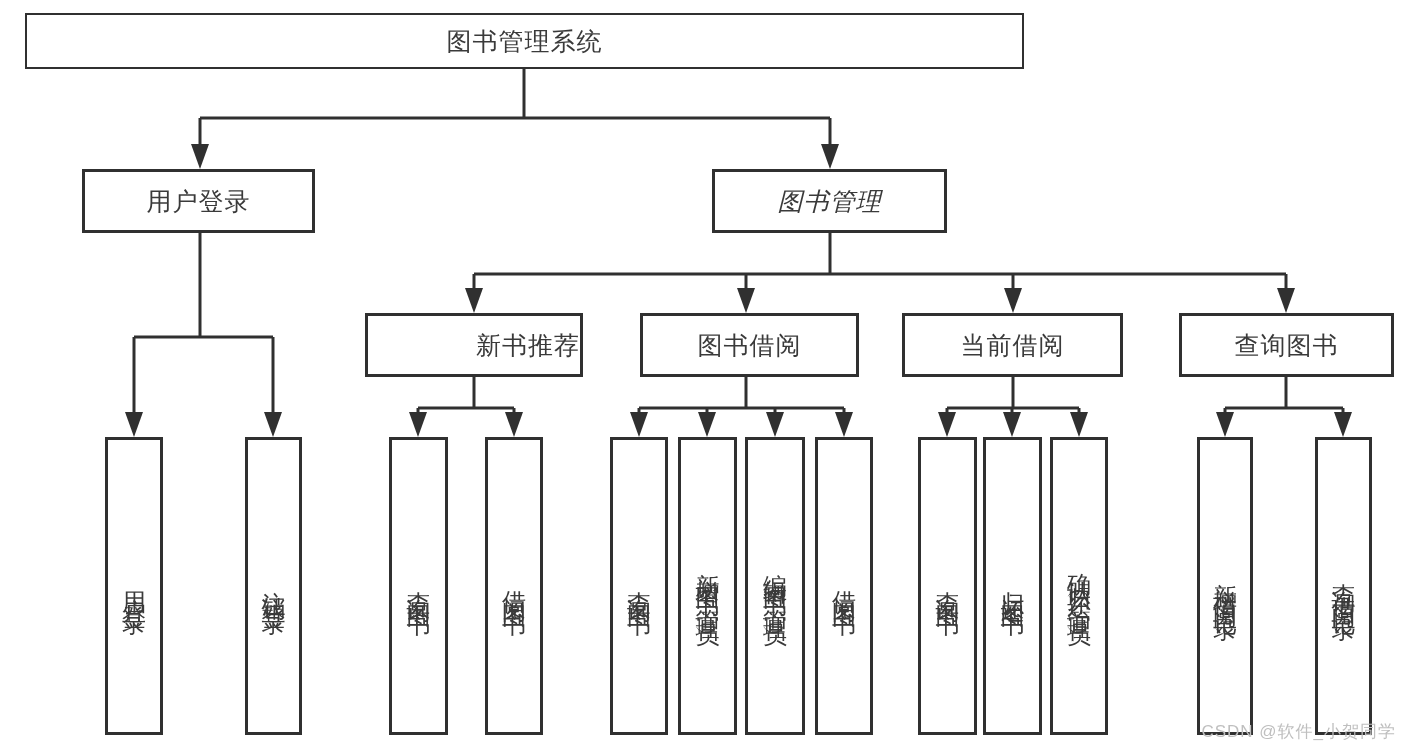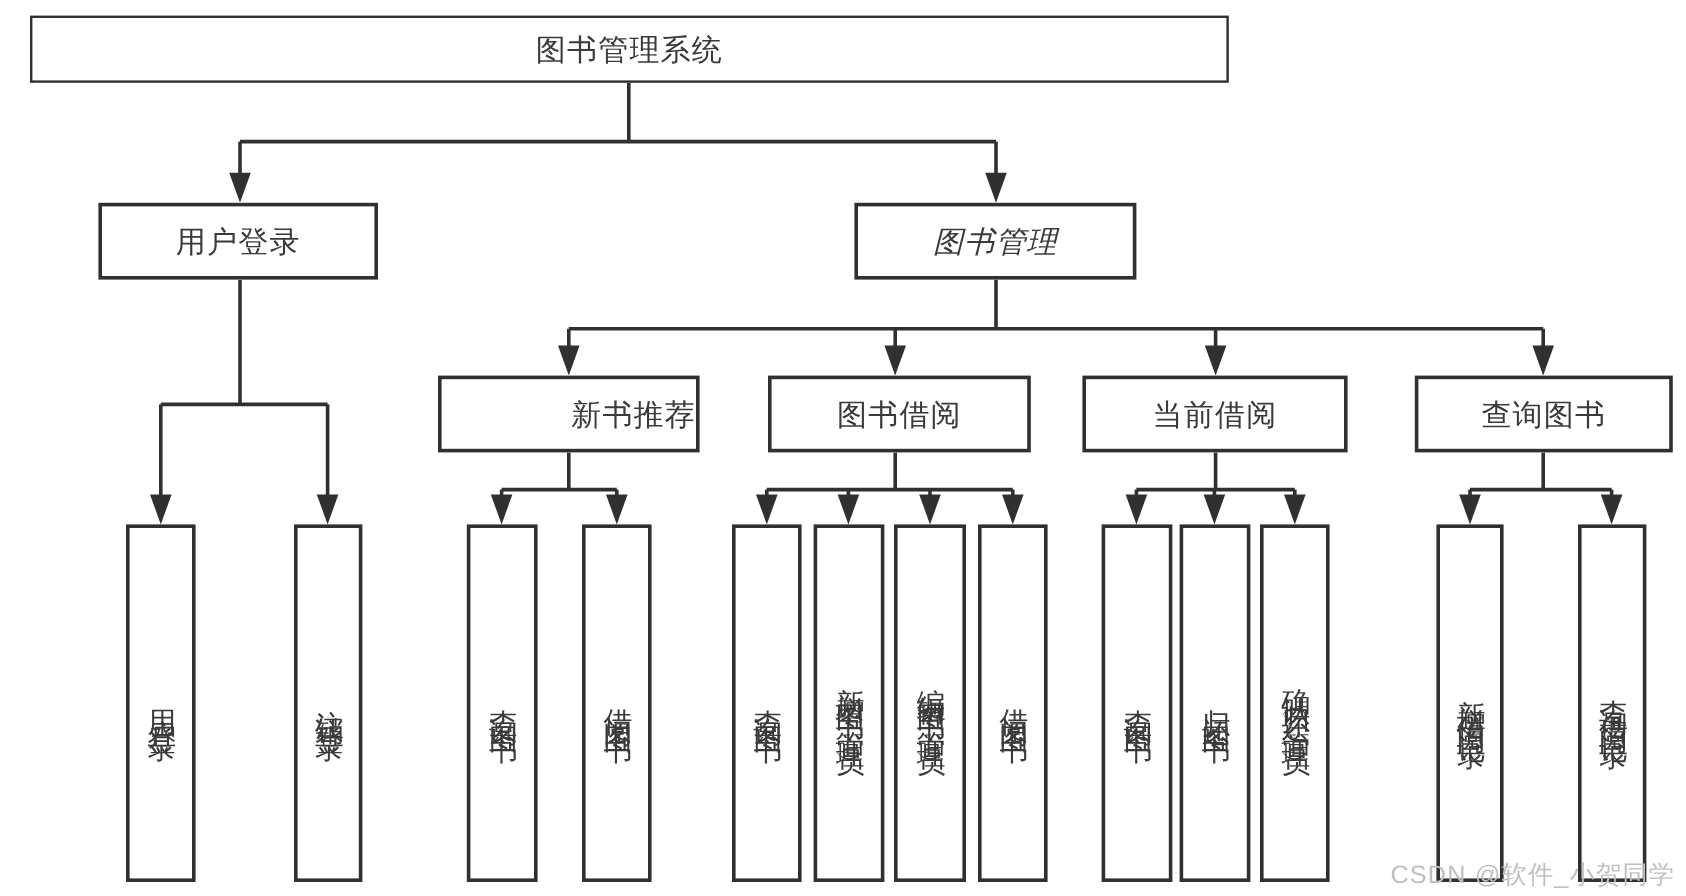--- a/index.html
+++ b/index.html
@@ -45,21 +45,21 @@
     text-orientation: mixed;
     font-size: 24px;
     letter-spacing: 0.3em;
     line-height: 1;
     color: var(--text);
   }
   .watermark {
     position: absolute;
     right: 9px;
     bottom: 4px;
-    font-size: 21px;
+    font-size: 17px;
     color: var(--wm);
     white-space: nowrap;
     letter-spacing: 1px;
   }
 </style>
 </head>
 <body>
 
 <div class="canvas">
 

